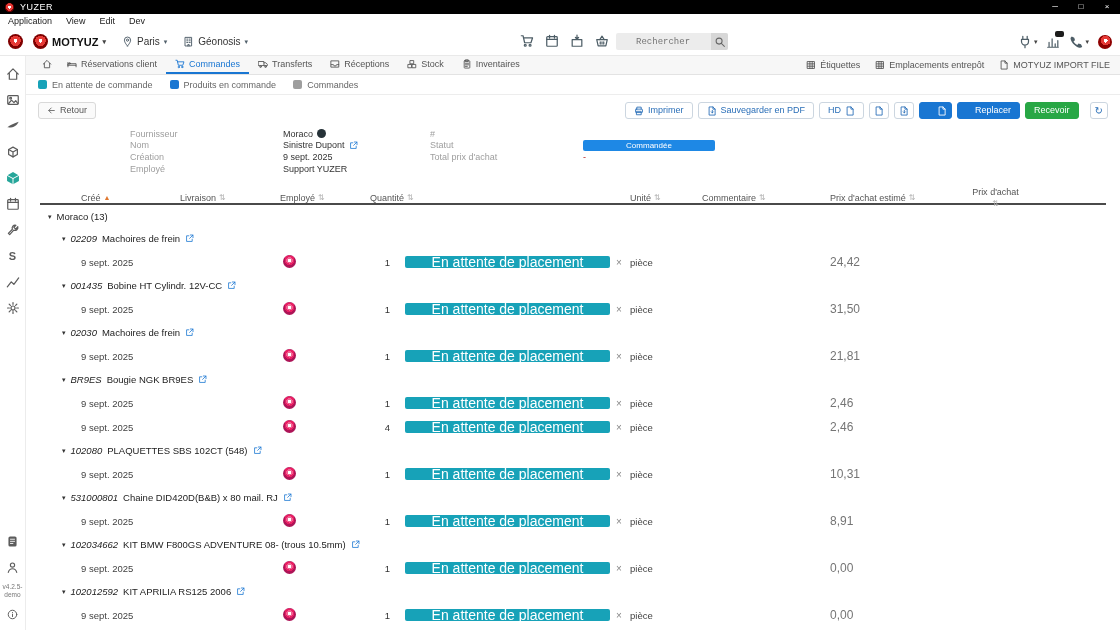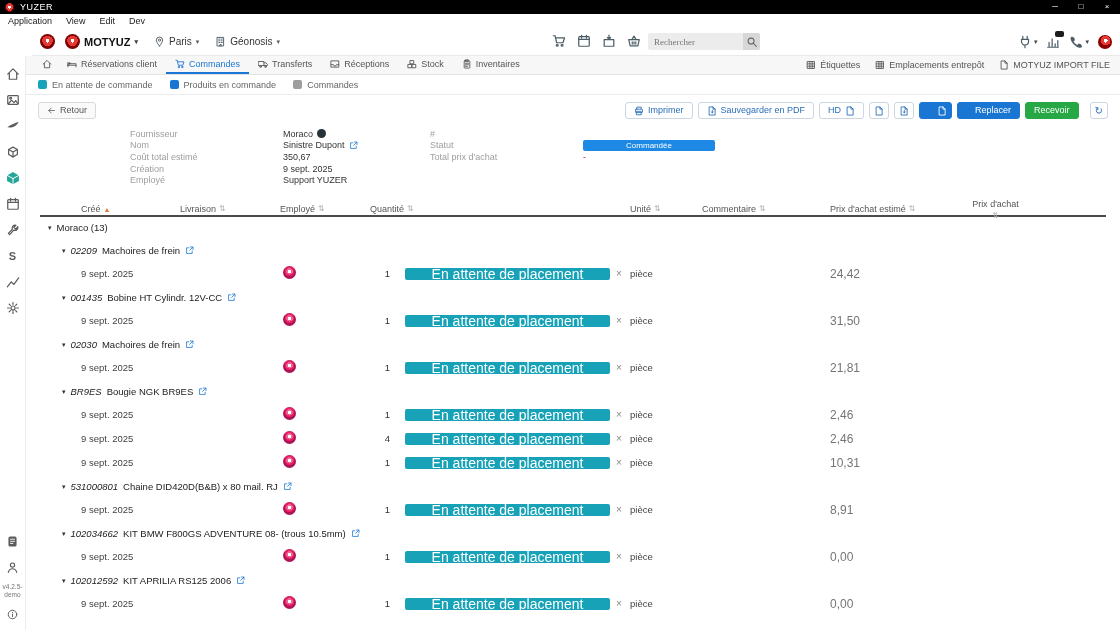--- a/index.html
+++ b/index.html
@@ -18,32 +18,32 @@
   .app-dot { width:9px; height:9px; border-radius:50%; margin-right:6px;
     background: radial-gradient(circle at 50% 45%, #fff 0 1.5px, #e53935 1.5px 3.8px, #7f0000 3.8px); }
   .tb-title { letter-spacing:.5px; }
   .win-controls { margin-left:auto; display:flex; height:100%; }
   .win-btn { width:26px; text-align:center; font-size:8px; line-height:14px; color:#fff; display:inline-block; }
 
   
   .menubar { height:14px; flex:0 0 auto; display:flex; align-items:center; gap:14px; padding-left:8px; font-size:9px; color:#222; background:#fff; }
 
   
-  .toolbar { height:28px; flex:0 0 auto; display:flex; align-items:center; padding:0 8px; border-bottom:1px solid #e9e9e9; background:#fff;margin-left:32px; }
+  .toolbar { height:28px; flex:0 0 auto; display:flex; align-items:center; padding:0 8px; border-bottom:1px solid #e9e9e9; background:#fff; }
   .logo-circle { width:15px; height:15px; border-radius:50%; flex:0 0 auto;
     background: radial-gradient(circle at 50% 45%, #fff 0 2px, #e53935 2px 5.2px, #7f0000 5.2px); }
   .logo-circle.sm { width:15px; height:15px; }
   .brand { display:flex; align-items:center; gap:4px; margin-left:10px; font-weight:bold; font-size:11px; color:#111; }
   .caret { font-size:7px; color:#444; }
   .selectors { display:flex; align-items:center; }
   .tool-select { display:flex; align-items:center; gap:4px; margin-left:16px; font-size:10px; color:#333; }
   .tool-select .i { color:#51606b; }
   .quick-icons { display:flex; align-items:center; gap:11px; margin-left:272px; color:#4d5d66; }
   .search { margin-left:7px; width:112px; height:17px; background:#ececec; border-radius:2px; display:flex; align-items:center; overflow:hidden; }
-  .search input { flex:1; min-width:0; border:0; background:transparent; font-size:9px; padding:0 6px; color:#333; outline:none; font-family:Liberation Serif, serif; }
+  .search input { flex:1; min-width:0; border:0; background:transparent; font-size:9px; padding:0 20px; color:#333; outline:none; font-family:Liberation Mono, monospace; }
   .search-btn { width:17px; height:17px; background:#d7d7d7; display:flex; align-items:center; justify-content:center; color:#666; flex:0 0 auto; }
   .toolbar-right { margin-left:auto; display:flex; align-items:center; gap:9px; color:#4d5d66; }
   .icon-group { display:flex; align-items:center; gap:2px; }
   .stat-wrap { position:relative; display:inline-flex; }
   .noti-dot { position:absolute; top:-4px; right:-4px; width:9px; height:6px; background:#1c1c1c; border-radius:2px; }
   .user-avatar { width:14px; height:14px; border-radius:50%;
     background: radial-gradient(circle at 55% 40%, #fff 0 2px, #e53935 2px 4.8px, #8e0000 4.8px); }
 
   
   .main { flex:1; display:flex; min-height:0; }
@@ -546,26 +546,20 @@
                   <span data-interactable="false">Sinistre Dupont</span>
                   <span class="i link" data-interactable="true">
                     <svg viewBox="0 0 16 16" width="9" height="9" fill="none" stroke="currentColor" stroke-width="1.4" stroke-linecap="round" stroke-linejoin="round">
                       <path d="M6.8 3.2H2.8v10h10V9.2"></path>
                       <path d="M9.5 1.8h4.7v4.7M14 2L8.2 7.8"></path>
                     </svg>
                   </span>
                 </span>
               </div>
               <div class="drow" data-interactable="false">
-                <span class="dlabel" data-interactable="false">Coût total estimé</span>
-                <span class="dvalue" data-interactable="false">
-                  <span data-interactable="false">350,67</span>
-                </span>
-              </div>
-              <div class="drow" data-interactable="false">
                 <span class="dlabel" data-interactable="false">Création</span>
                 <span class="dvalue" data-interactable="false">
                   <span data-interactable="false">9 sept. 2025</span>
                 </span>
               </div>
               <div class="drow" data-interactable="false">
                 <span class="dlabel" data-interactable="false">Employé</span>
                 <span class="dvalue" data-interactable="false">
                   <span data-interactable="false">Support YUZER</span>
                 </span>
@@ -735,20 +729,31 @@
                 <div class="td qty" data-interactable="false">4</div>
                 <div class="td status" data-interactable="false">
                   <span class="status-badge" data-interactable="false">En attente de placement</span>
                   <span class="badge-x" data-interactable="true">×</span>
                 </div>
                 <div class="td unit" data-interactable="false">pièce</div>
                 <div class="td" data-interactable="false"></div>
                 <div class="td price" data-interactable="false">2,46</div>
                 <div class="td" data-interactable="false"></div>
               </div>
+              <div class="product-row" data-interactable="true">
+                <span class="i tri ti" data-interactable="false">▾</span>
+                <span class="pcode" data-interactable="false">102080</span>
+                <span class="pname" data-interactable="false">PLAQUETTES SBS 102CT (548)</span>
+                <span class="i link" data-interactable="true">
+                  <svg viewBox="0 0 16 16" width="9" height="9" fill="none" stroke="currentColor" stroke-width="1.4" stroke-linecap="round" stroke-linejoin="round">
+                    <path d="M6.8 3.2H2.8v10h10V9.2"></path>
+                    <path d="M9.5 1.8h4.7v4.7M14 2L8.2 7.8"></path>
+                  </svg>
+                </span>
+              </div>
               <div class="trow" data-interactable="true">
                 <div class="td date" data-interactable="false">9 sept. 2025</div>
                 <div class="td" data-interactable="false"></div>
                 <div class="td emp" data-interactable="false"><span class="avatar" data-interactable="true"></span></div>
                 <div class="td qty" data-interactable="false">1</div>
                 <div class="td status" data-interactable="false">
                   <span class="status-badge" data-interactable="false">En attente de placement</span>
                   <span class="badge-x" data-interactable="true">×</span>
                 </div>
                 <div class="td unit" data-interactable="false">pièce</div>

